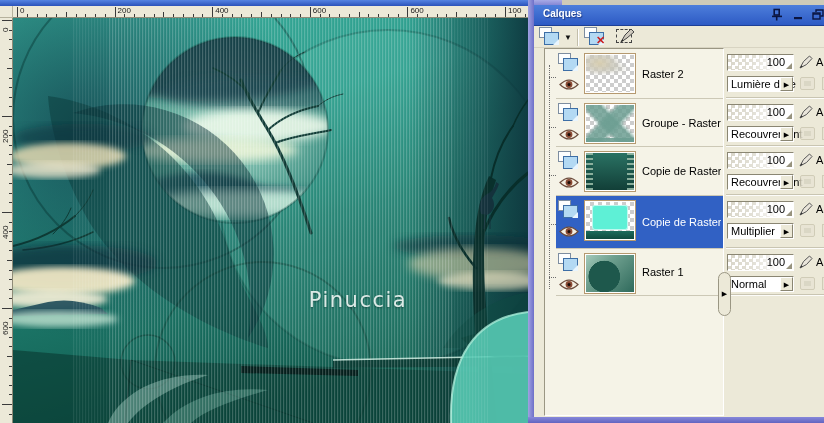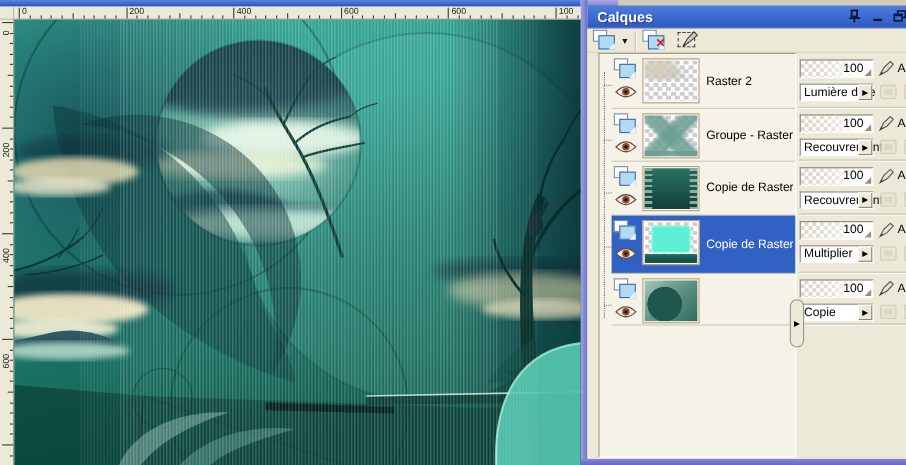--- a/index.html
+++ b/index.html
@@ -41,21 +41,21 @@
   .palette{position:absolute;left:528px;top:0;width:296px;height:423px;}
   .pframe-top{position:absolute;left:0;top:0;width:100%;height:6px;background:#cfcbb8;}
   .pframe-top .corner{position:absolute;left:0;top:0;width:34px;height:6px;
        background:linear-gradient(#a8aae6,#7e80d2);border-top-left-radius:6px;}
   .pframe-left{position:absolute;left:0;top:0;width:6px;height:423px;
        background:linear-gradient(to right,#a0a2e2,#6e70c8);}
   .pframe-bottom{position:absolute;left:0;bottom:0;width:100%;height:6px;
        background:linear-gradient(#8688da,#6264c0);}
   .ptitlebar{position:absolute;left:6px;top:5px;right:0;height:21px;
        background:linear-gradient(#4d7edb,#2d5ac4);border-bottom:1px solid #1d3f96;}
-  .ptitle{position:absolute;left:9px;top:3px;font-size:13px;font-weight:bold;color:#fff;
+  .ptitle{position:absolute;left:9px;top:3px;font-size:10px;font-weight:bold;color:#fff;
        text-shadow:1px 1px 1px rgba(0,0,40,.4);}
   .capbtn{position:absolute;top:3px;width:16px;height:15px;cursor:default;}
   .capbtn svg{display:block}
   .pbody{position:absolute;left:6px;top:26px;right:0;bottom:6px;background:#ece9d8;}
 
   
   .ptoolbar{position:absolute;left:0;top:0;right:0;height:22px;border-bottom:1px solid #d8d4c2;}
   .tbtn{position:absolute;top:1px;height:21px;}
   .pgicon{position:relative;width:22px;height:19px;}
   .pgicon .back{position:absolute;left:0;top:0;width:13px;height:11px;background:#fdfefe;border:1px solid #7d8da0;}
@@ -371,20 +371,21 @@
       <path d="M438,405 C436,340 462,300 515,294 L515,405 Z" fill="#56cab4" opacity="0.9"></path>
       <path d="M438,405 C436,340 462,300 515,294" fill="none" stroke="#a8ecd8" stroke-opacity="0.8" stroke-width="2"></path>
       <path d="M95,405 C110,372 150,355 195,357 C160,368 130,385 115,405 Z" fill="#bfeadc" opacity="0.35"></path>
       <path d="M150,405 C175,378 215,368 255,372 C220,382 192,392 178,405 Z" fill="#9adcc8" opacity="0.28"></path>
 
       <rect x="95" y="0" width="345" height="405" fill="url(#stripes)" opacity="0.20"></rect>
       <rect x="60" y="0" width="35" height="405" fill="url(#stripes)" opacity="0.08"></rect>
       <rect x="440" y="0" width="35" height="405" fill="url(#stripes)" opacity="0.08"></rect>
     </svg>
     </div>
+    <div class="wm1">Pinuccia</div>
   </div>
 
   <div class="palette">
     <div class="pframe-top">
         <div class="corner"></div>
       </div>
     <div class="pframe-left"></div>
     <div class="pframe-bottom"></div>
 
     <div class="ptitlebar">
@@ -525,20 +526,21 @@
     <div class="eye">
       <svg width="20" height="13" viewBox="0 0 20 13">
         <path d="M1,6.5 Q10,-2.5 19,6.5 Q10,15.5 1,6.5 Z" fill="#f3efe2" stroke="#6b4a3a" stroke-width="1.2"></path>
         <circle cx="10" cy="6.5" r="3.4" fill="#8a4a34"></circle>
         <circle cx="10" cy="6.5" r="1.5" fill="#1d0f0a"></circle>
       </svg>
     </div>
     <div class="thumb">
               <div class="thumb-art t-sphere"></div>
             </div>
+    <div class="lname">Raster 1</div>
   </div>
 </div>
 
       <div class="lctrl">
   <div class="crow" style="top: 0px; height: 50px;">
     <div class="opx">
       <span class="opxval">100</span>
       <span class="grip"></span>
     </div>
     <div class="brush">
@@ -622,21 +624,21 @@
       <span class="grip"></span>
     </div>
     <div class="brush">
       <svg width="17" height="17" viewBox="0 0 17 17">
         <path d="M3,14 L6.5,7.5 L12.5,2 L15,4.5 L9.5,10.5 L3,14 Z" fill="#e9e5da" stroke="#555" stroke-width="1"></path>
         <path d="M3,14 L5.8,12.6 L4.5,11.3 Z" fill="#333"></path>
       </svg>
     </div>
     <span class="locka">A</span>
     <div class="blend">
-      <span class="bval">Copie</span>
+      <span class="bval">Normal</span>
       <span class="bbtn">▶</span>
     </div>
     <div class="ghost"></div>
     <div class="ghost2"></div>
   </div>
 </div>
 
       <div class="splitter">
         <span>▶</span>
       </div>

